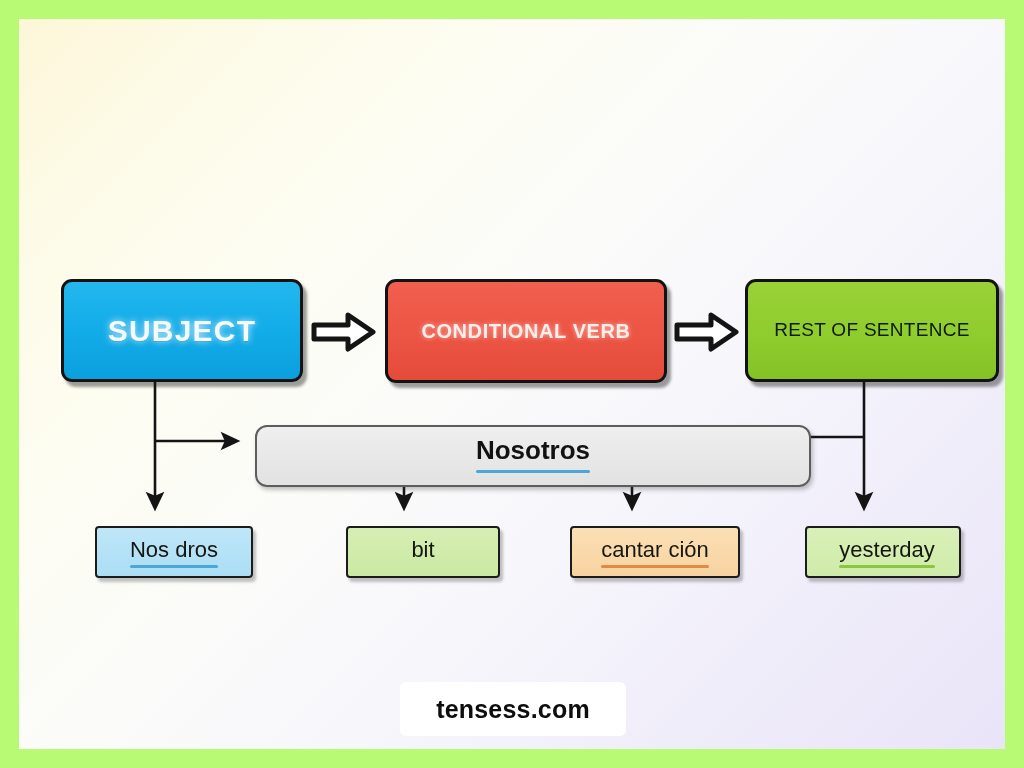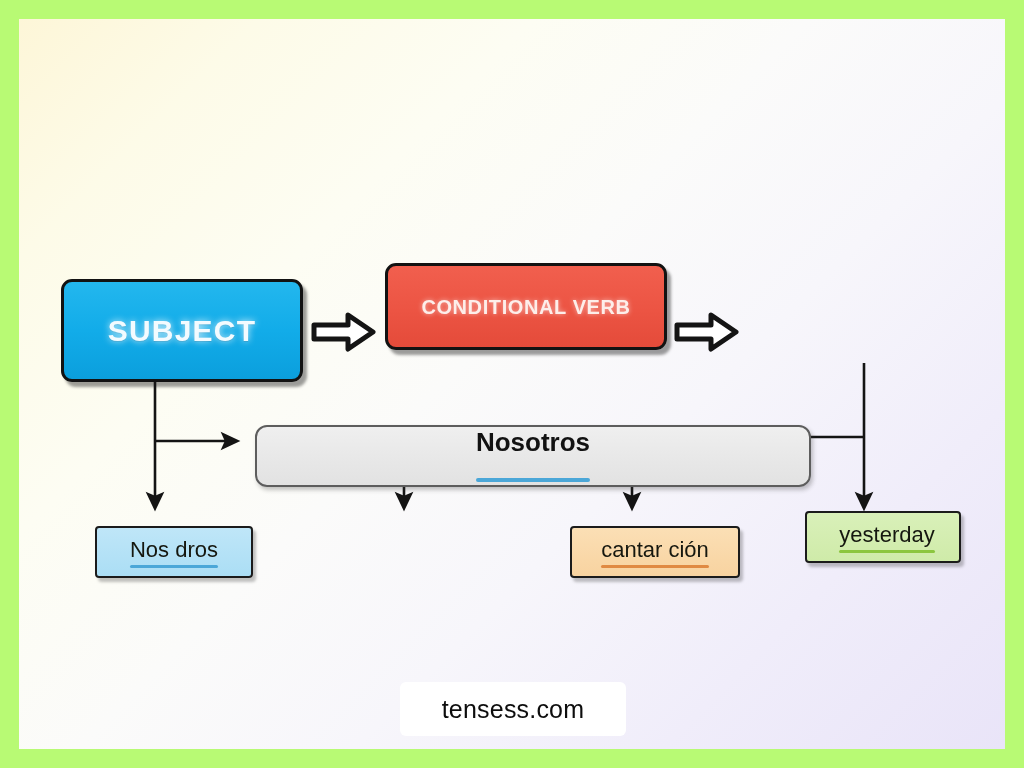--- a/index.html
+++ b/index.html
@@ -67,22 +67,22 @@
     background: linear-gradient(180deg,#23b7ee 0%, #12ace9 50%, #0b9fdd 100%);
   }
   #box-subject .lbl {
     color: #f3fbff;
     font-size: 30px;
     letter-spacing: 1.2px;
     text-shadow: 0 0 7px rgba(255,255,255,0.85), 0 1px 0 rgba(0,80,120,0.25);
   }
 
   #box-verb {
-    left: 366px; top: 244px;
-    width: 282px; height: 87px;
+    left: 366px; top: 260px;
+    width: 282px; height: 104px;
     background: linear-gradient(180deg,#f15f4e 0%, #ec5443 55%, #e44b3a 100%);
   }
   #box-verb .lbl {
     color: #fdeeea;
     font-size: 20px;
     letter-spacing: 0.6px;
     text-shadow: 0 0 5px rgba(255,255,255,0.6);
   }
 
   #box-rest {
@@ -127,21 +127,21 @@
     align-items: baseline;
     gap: 9px;
     font-size: 26px;
     font-weight: bold;
     color: #121212;
     white-space: nowrap;
     transform: translateY(-2px);
   }
   .seg {
     position: relative;
-    padding-bottom: 24px;
+    padding-bottom: 7px;
   }
   .seg::after {
     content: "";
     position: absolute;
     left: 0; right: 0; bottom: 0;
     height: 3.5px;
     border-radius: 2px;
   }
   .seg-subject::after { background: #4ba7d8; }
   .seg-verb::after    { background: #d9665b; }
@@ -185,21 +185,21 @@
     background: linear-gradient(180deg,#d6eeb4 0%, #cbe9a3 100%);
   }
 
   #leaf-object {
     left: 551px; top: 507px; width: 170px;
     background: linear-gradient(180deg,#fbdfb5 0%, #f8d3a0 100%);
   }
   #leaf-object .lbl.ul::after { background: #e08a43; }
 
   #leaf-rest {
-    left: 786px; top: 492px; width: 156px;
+    left: 786px; top: 507px; width: 156px;
     background: linear-gradient(180deg,#d9f0b9 0%, #cfeba9 100%);
     padding-left: 8px;
   }
   #leaf-rest .lbl.ul::after { background: #8cc63f; }
 
   
   #connectors {
     position: absolute;
     left: 0; top: 0;
     width: 986px;
@@ -215,21 +215,21 @@
     width: 226px;
     height: 54px;
     background: #ffffff;
     border-radius: 6px;
     display: flex;
     align-items: center;
     justify-content: center;
   }
   #footer-watermark .lbl {
     font-size: 25px;
-    font-weight: normal;
+    font-weight: bold;
     color: #0d0d0d;
     letter-spacing: 0.2px;
   }
 </style>
 </head>
 <body>
 
 <div id="slide-frame">
   <div id="canvas">
 
@@ -264,31 +264,37 @@
     <div class="topbox" id="box-verb">
       <span class="lbl">CONDITIONAL VERB</span>
     </div>
 
     <div class="block-arrow" id="arrow-verb-rest">
       <svg viewBox="0 0 66 44" width="66" height="44">
         <path d="M3,15 L37,15 L37,5 L62,22 L37,39 L37,29 L3,29 Z" fill="#ffffff" stroke="#141414" stroke-width="5" stroke-linejoin="round"></path>
       </svg>
     </div>
 
+    <div class="topbox" id="box-rest">
+      <span class="lbl">REST OF SENTENCE</span>
+    </div>
 
     <div id="box-sentence">
       <div id="sentence-line">
         <span class="seg seg-subject">Nosotros</span>
       </div>
     </div>
 
     <div class="leafbox" id="leaf-subject">
       <span class="lbl ul">Nos dros</span>
     </div>
 
+    <div class="leafbox" id="leaf-verb">
+      <span class="lbl">bit</span>
+    </div>
 
     <div class="leafbox" id="leaf-object">
       <span class="lbl ul">cantar ción</span>
     </div>
 
     <div class="leafbox" id="leaf-rest">
       <span class="lbl ul">yesterday</span>
     </div>
 
     <div id="footer-watermark">

